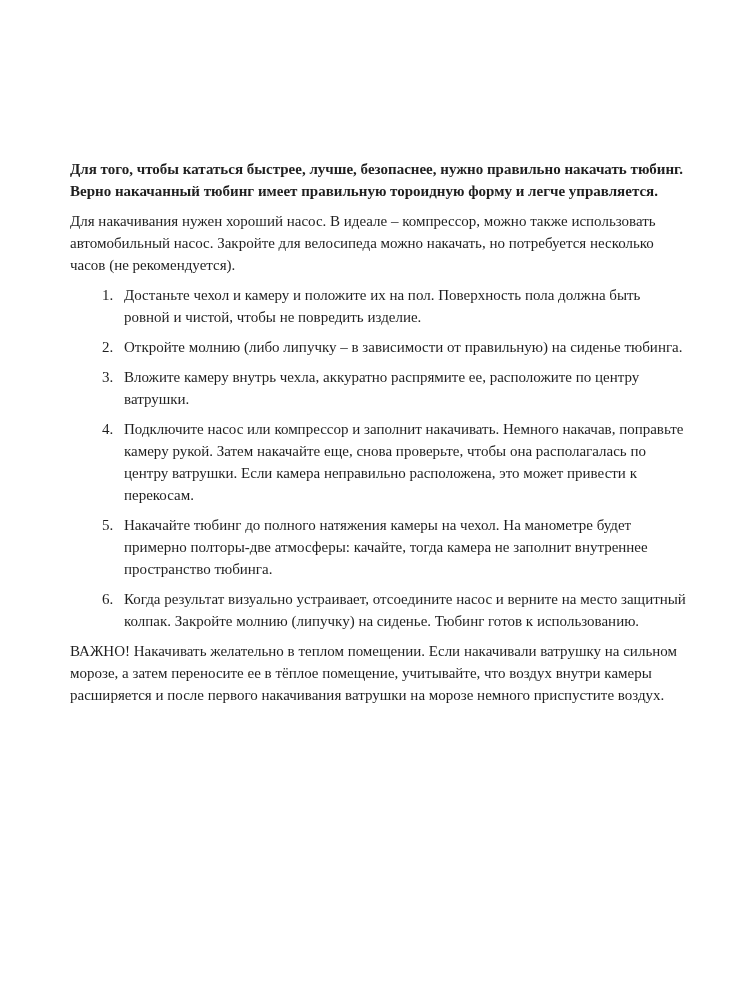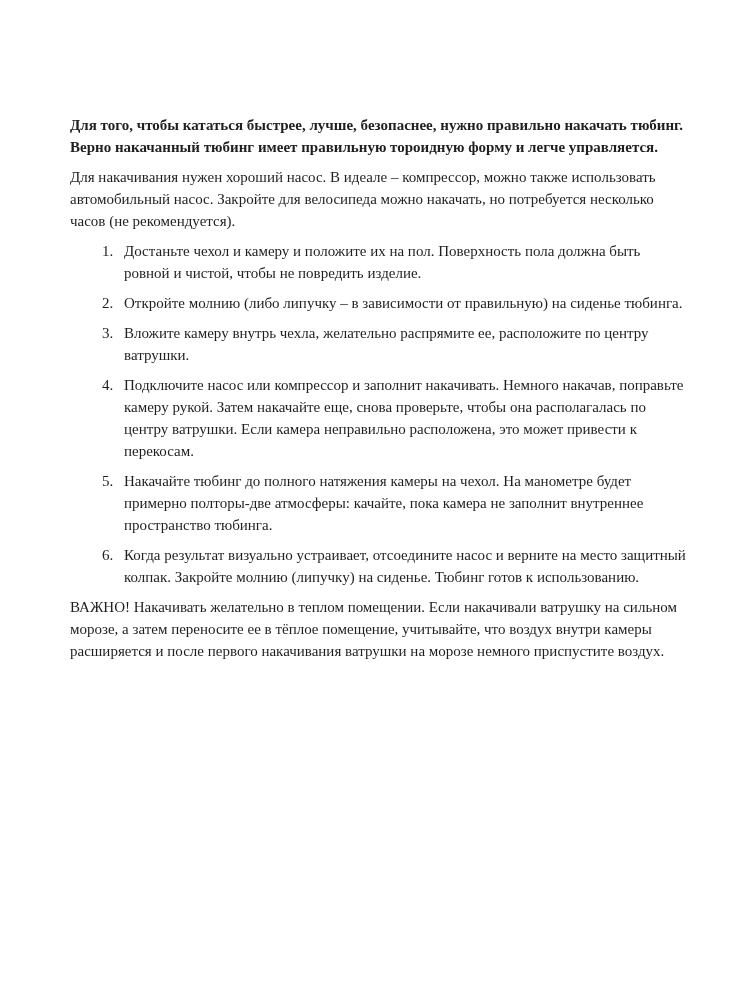--- a/index.html
+++ b/index.html
@@ -16,20 +16,21 @@
     box-sizing: border-box;
     width: 750px;
     height: 946px;
     background: #ffffff;
     padding: 114px 64px 0 70px;
     font-family: "Liberation Serif", "DejaVu Serif", serif;
     font-size: 15px;
     line-height: 22px;
     color: #1f1f1f;
     text-align: left;
+    margin-top: 44px;
   }
   .para {
     margin: 0 0 8px 0;
   }
   .para.bold {
     font-weight: bold;
   }
   ol.steps {
     margin: 0 0 8px 0;
     padding: 0 0 0 47px;
@@ -46,21 +47,21 @@
 <div class="page">
   <p class="para bold">Для того, чтобы кататься быстрее, лучше, безопаснее, нужно правильно накачать тюбинг. Верно накачанный тюбинг имеет правильную тороидную форму и легче управляется.</p>
 
   <p class="para">Для накачивания нужен хороший насос. В идеале – компрессор, можно также использовать автомобильный насос. Закройте для велосипеда можно накачать, но потребуется несколько часов (не рекомендуется).</p>
 
 
 
   <ol class="steps">
     <li>Достаньте чехол и камеру и положите их на пол. Поверхность пола должна быть ровной и чистой, чтобы не повредить изделие.</li>
     <li>Откройте молнию (либо липучку – в зависимости от правильную) на сиденье тюбинга.</li>
-    <li>Вложите камеру внутрь чехла, желательно распрямите ее, расположите по центру ватрушки.</li>
+    <li>Вложите камеру внутрь чехла, аккуратно распрямите ее, расположите по центру ватрушки.</li>
     <li>Подключите насос или компрессор и заполнит накачивать. Немного накачав, поправьте камеру рукой. Затем накачайте еще, снова проверьте, чтобы она располагалась по центру ватрушки. Если камера неправильно расположена, это может привести к перекосам.</li>
-    <li>Накачайте тюбинг до полного натяжения камеры на чехол. На манометре будет примерно полторы-две атмосферы: качайте, пока камера не заполнит внутреннее пространство тюбинга.</li>
+    <li>Накачайте тюбинг до полного натяжения камеры на чехол. На манометре будет примерно полторы-две атмосферы: качайте, тогда камера не заполнит внутреннее пространство тюбинга.</li>
     <li>Когда результат визуально устраивает, отсоедините насос и верните на место защитный колпак. Закройте молнию (липучку) на сиденье. Тюбинг готов к использованию.</li>
   </ol>
 
 
   <p class="para">ВАЖНО! Накачивать желательно в теплом помещении. Если накачивали ватрушку на сильном морозе, а затем переносите ее в тёплое помещение, учитывайте, что воздух внутри камеры расширяется и после первого накачивания ватрушки на морозе немного приспустите воздух.</p>
 </div>
 
 </body></html>

